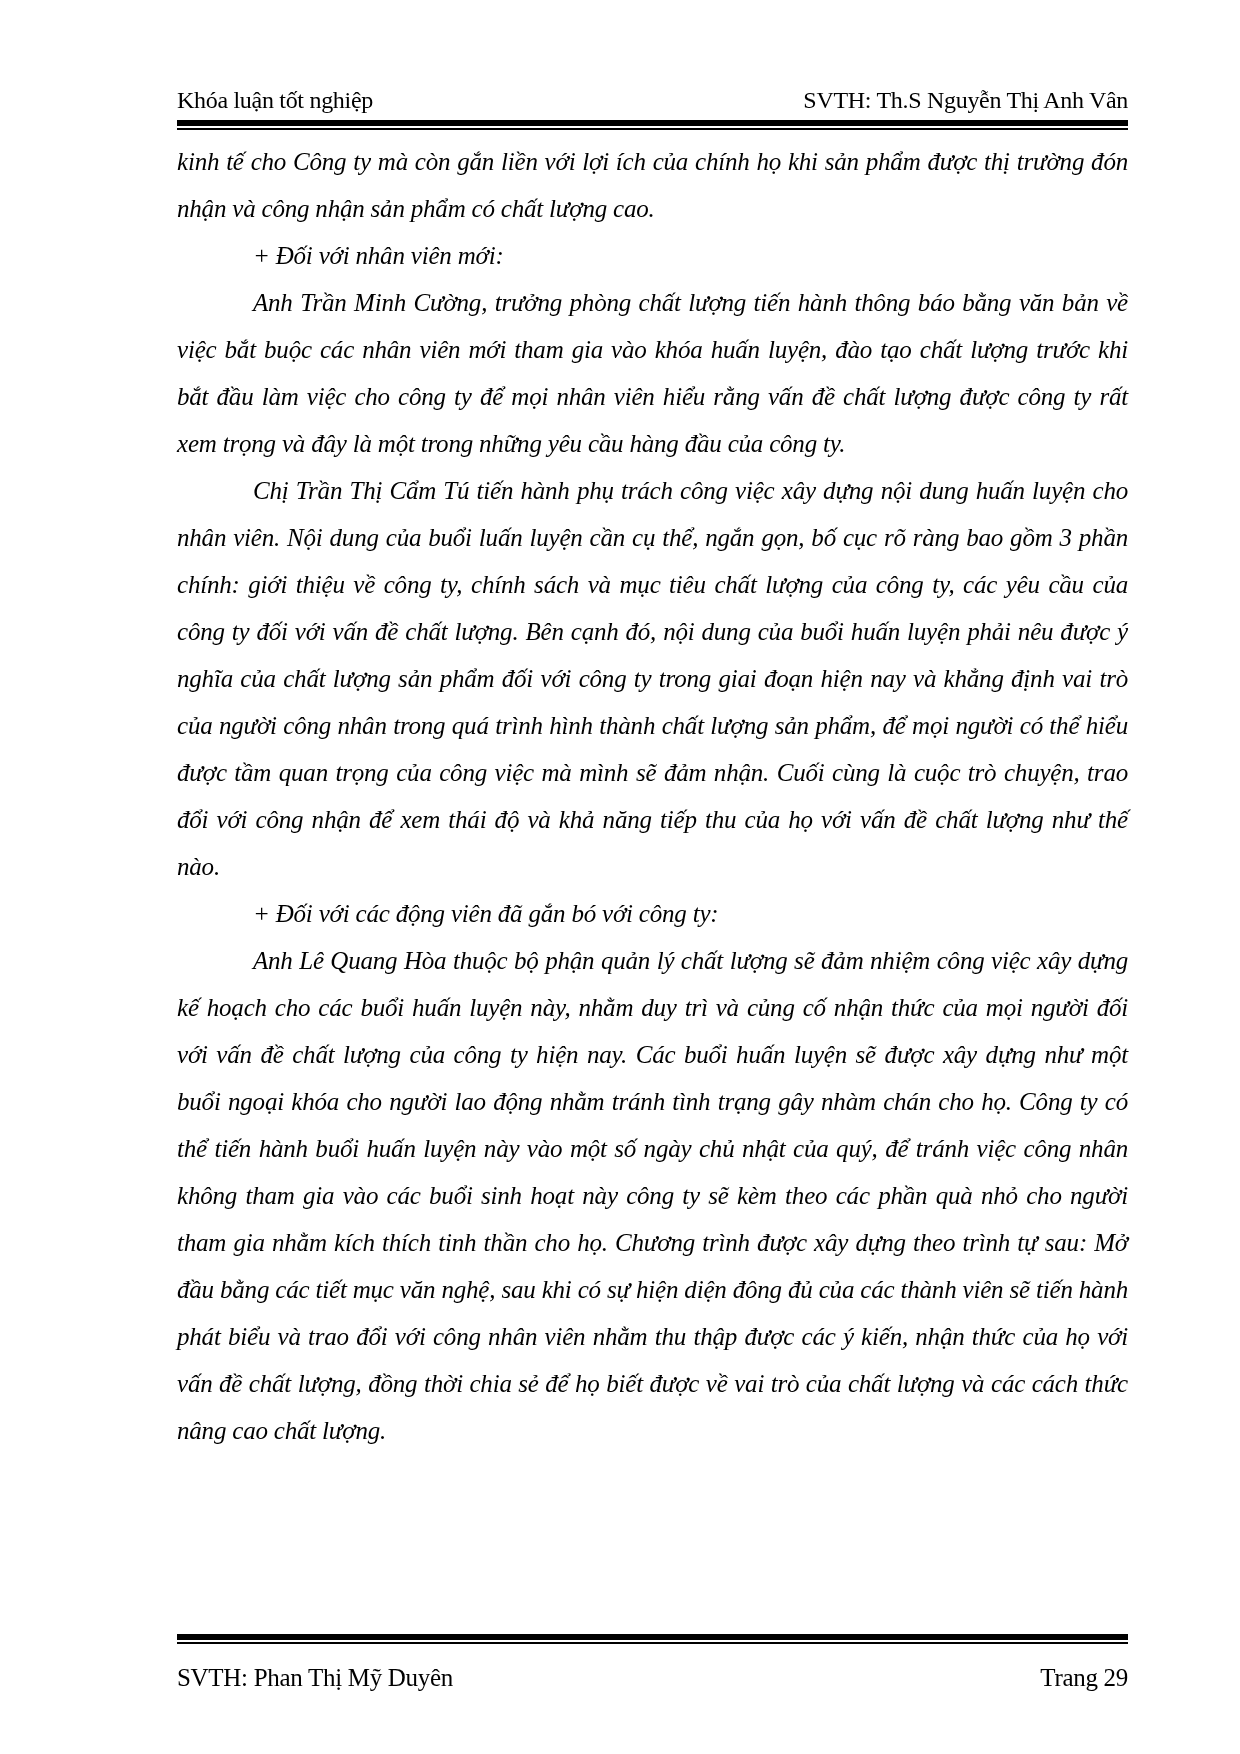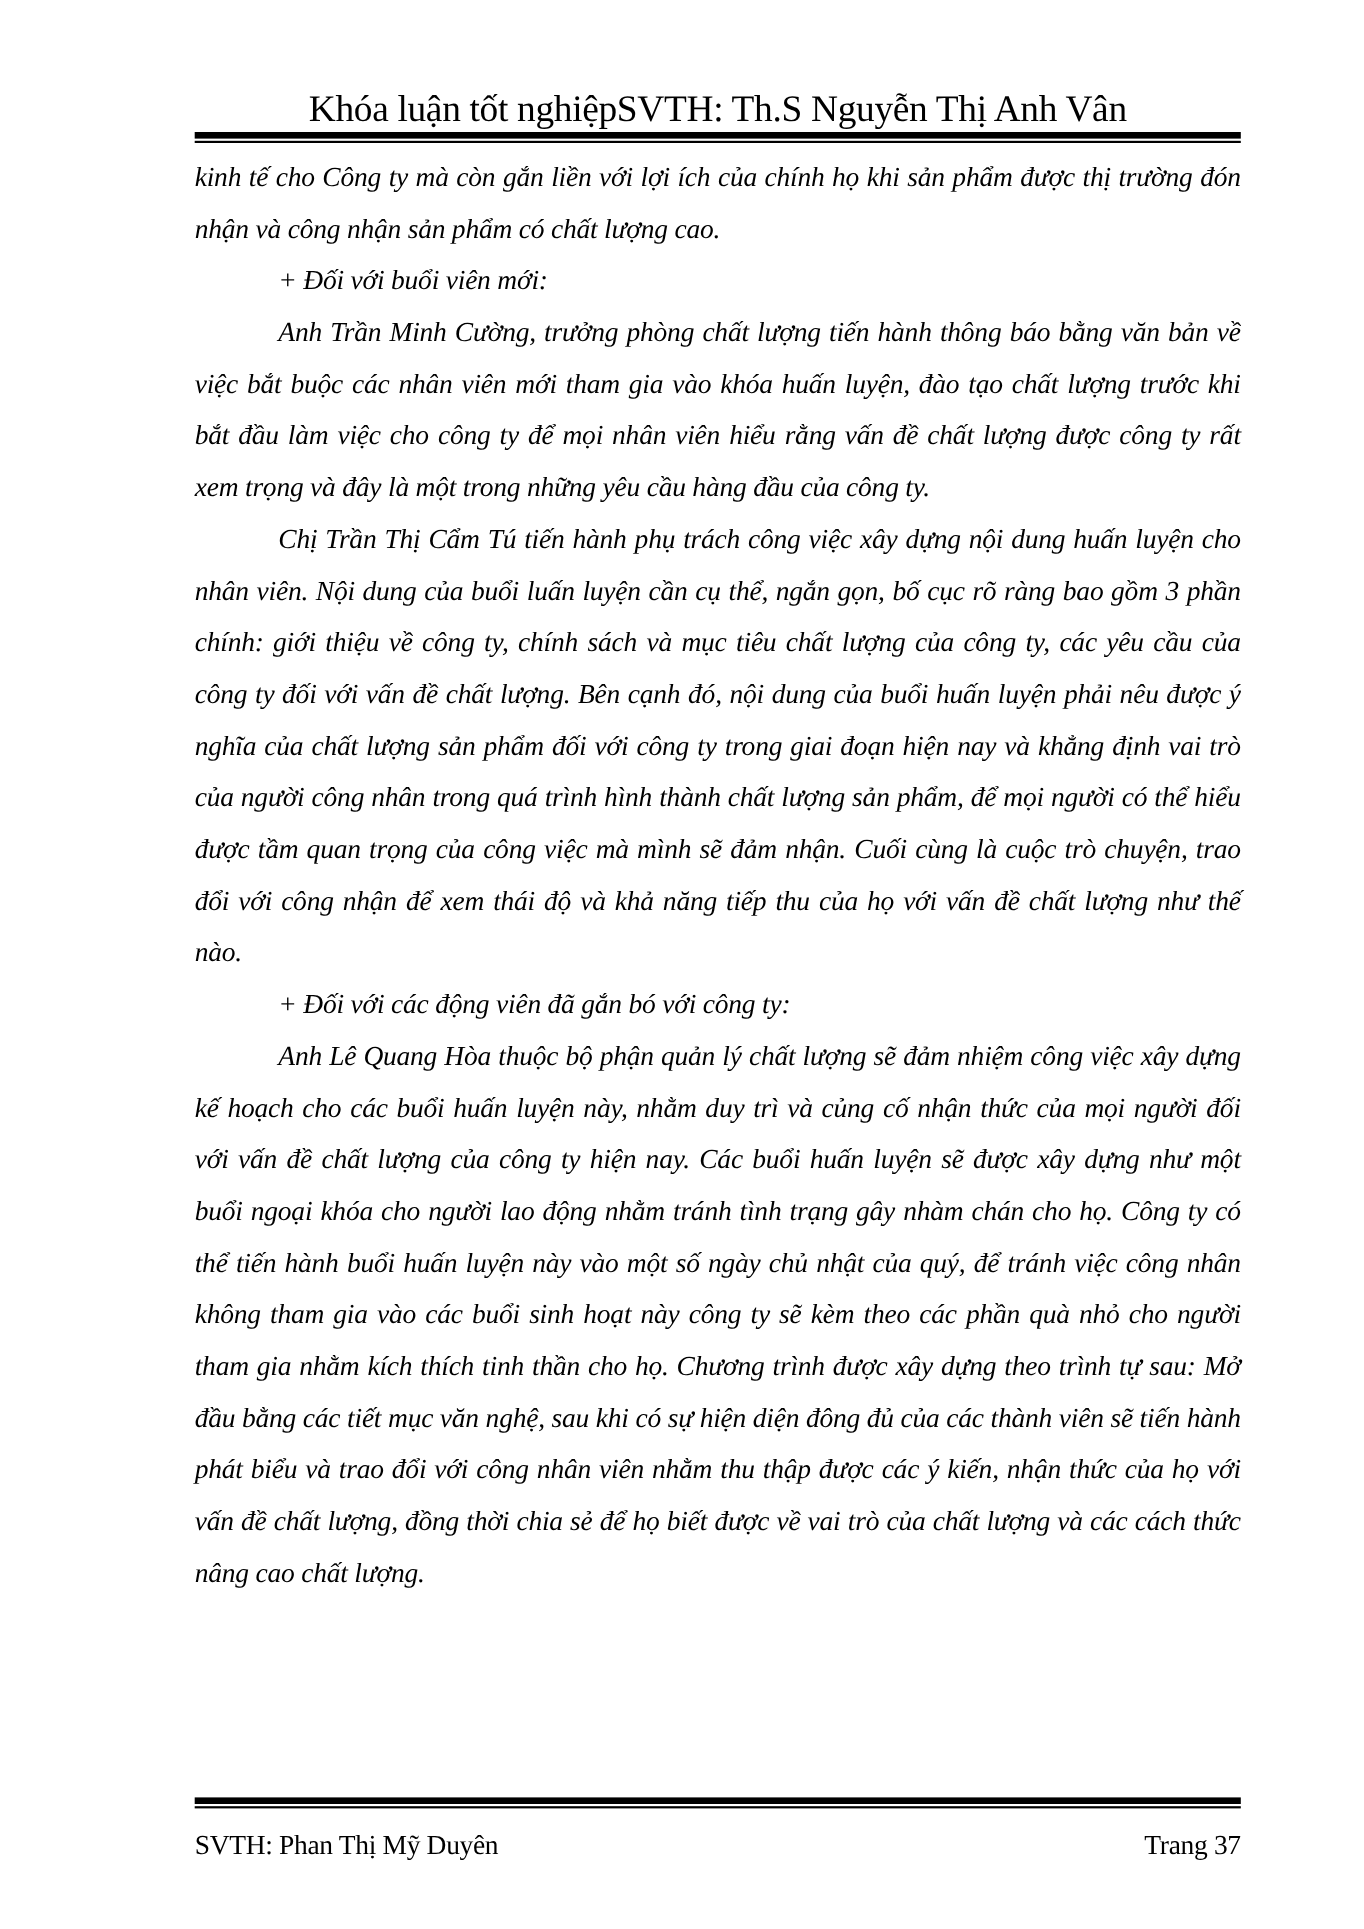--- a/index.html
+++ b/index.html
@@ -1,20 +1,20 @@
 <!DOCTYPE html>
 <html><head>
 <meta charset="utf-8">
 <style>
   html, body { margin: 0; padding: 0; background: #ffffff; }
   body { width: 1240px; height: 1754px; position: relative; overflow: hidden;
          font-family: "Liberation Serif", "DejaVu Serif", serif; color: #000; }
   .header { position: absolute; left: 177px; top: 86px; width: 951px; }
-  .header-row { display: flex; justify-content: center; align-items: flex-end;
-                font-size: 34px; line-height: 28px; letter-spacing: -0.3px; }
+  .header-row { display: flex; justify-content: space-between; align-items: flex-end;
+                font-size: 24px; line-height: 28px; letter-spacing: -0.3px; }
   .rule-thick { height: 6px; background: #000; margin-top: 6px; }
   .rule-thin { height: 2px; background: #000; margin-top: 2px; }
   .body { position: absolute; left: 177px; top: 138px; width: 951px;
           font-size: 25px; line-height: 47px; text-align: justify; letter-spacing: -0.2px; }
   .p { margin: 0; text-indent: 76px; font-style: italic; }
   .p.noindent { text-indent: 0; }
   .footer { position: absolute; left: 177px; top: 1634px; width: 951px; }
   .footer .rule-thick { margin-top: 0; }
   .footer-row { display: flex; justify-content: space-between; align-items: flex-end;
                 font-size: 25px; line-height: 28px; margin-top: 20px; letter-spacing: -0.3px; }
@@ -26,27 +26,27 @@
   <div class="header-row">
     <span>Khóa luận tốt nghiệp</span>
     <span>SVTH: Th.S Nguyễn Thị Anh Vân</span>
   </div>
   <div class="rule-thick"></div>
   <div class="rule-thin"></div>
 </div>
 
 <div class="body">
   <p class="p noindent">kinh tế cho Công ty mà còn gắn liền với lợi ích của chính họ khi sản phẩm được thị trường đón nhận và công nhận sản phẩm có chất lượng cao.</p>
-  <p class="p">+ Đối với buổi viên mới:</p>
+  <p class="p">+ Đối với nhân viên mới:</p>
   <p class="p">Anh Trần Minh Cường, trưởng phòng chất lượng tiến hành thông báo bằng văn bản về việc bắt buộc các nhân viên mới tham gia vào khóa huấn luyện, đào tạo chất lượng trước khi bắt đầu làm việc cho công ty để mọi nhân viên hiểu rằng vấn đề chất lượng được công ty rất xem trọng và đây là một trong những yêu cầu hàng đầu của công ty.</p>
   <p class="p">Chị Trần Thị Cẩm Tú tiến hành phụ trách công việc xây dựng nội dung huấn luyện cho nhân viên. Nội dung của buổi luấn luyện cần cụ thể, ngắn gọn, bố cục rõ ràng bao gồm 3 phần chính: giới thiệu về công ty, chính sách và mục tiêu chất lượng của công ty, các yêu cầu của công ty đối với vấn đề chất lượng. Bên cạnh đó, nội dung của buổi huấn luyện phải nêu được ý nghĩa của chất lượng sản phẩm đối với công ty trong giai đoạn hiện nay và khẳng định vai trò của người công nhân trong quá trình hình thành chất lượng sản phẩm, để mọi người có thể hiểu được tầm quan trọng của công việc mà mình sẽ đảm nhận. Cuối cùng là cuộc trò chuyện, trao đổi với công nhận để xem thái độ và khả năng tiếp thu của họ với vấn đề chất lượng như thế nào.</p>
   <p class="p">+ Đối với các động viên đã gắn bó với công ty:</p>
   <p class="p">Anh Lê Quang Hòa thuộc bộ phận quản lý chất lượng sẽ đảm nhiệm công việc xây dựng kế hoạch cho các buổi huấn luyện này, nhằm duy trì và củng cố nhận thức của mọi người đối với vấn đề chất lượng của công ty hiện nay. Các buổi huấn luyện sẽ được xây dựng như một buổi ngoại khóa cho người lao động nhằm tránh tình trạng gây nhàm chán cho họ. Công ty có thể tiến hành buổi huấn luyện này vào một số ngày chủ nhật của quý, để tránh việc công nhân không tham gia vào các buổi sinh hoạt này công ty sẽ kèm theo các phần quà nhỏ cho người tham gia nhằm kích thích tinh thần cho họ. Chương trình được xây dựng theo trình tự sau: Mở đầu bằng các tiết mục văn nghệ, sau khi có sự hiện diện đông đủ của các thành viên sẽ tiến hành phát biểu và trao đổi với công nhân viên nhằm thu thập được các ý kiến, nhận thức của họ với vấn đề chất lượng, đồng thời chia sẻ để họ biết được về vai trò của chất lượng và các cách thức nâng cao chất lượng.</p>
 </div>
 
 <div class="footer">
   <div class="rule-thick"></div>
   <div class="rule-thin"></div>
   <div class="footer-row">
     <span>SVTH: Phan Thị Mỹ Duyên</span>
-    <span>Trang 37</span>
+    <span>Trang 29</span>
   </div>
 </div>
 
 </body></html>

